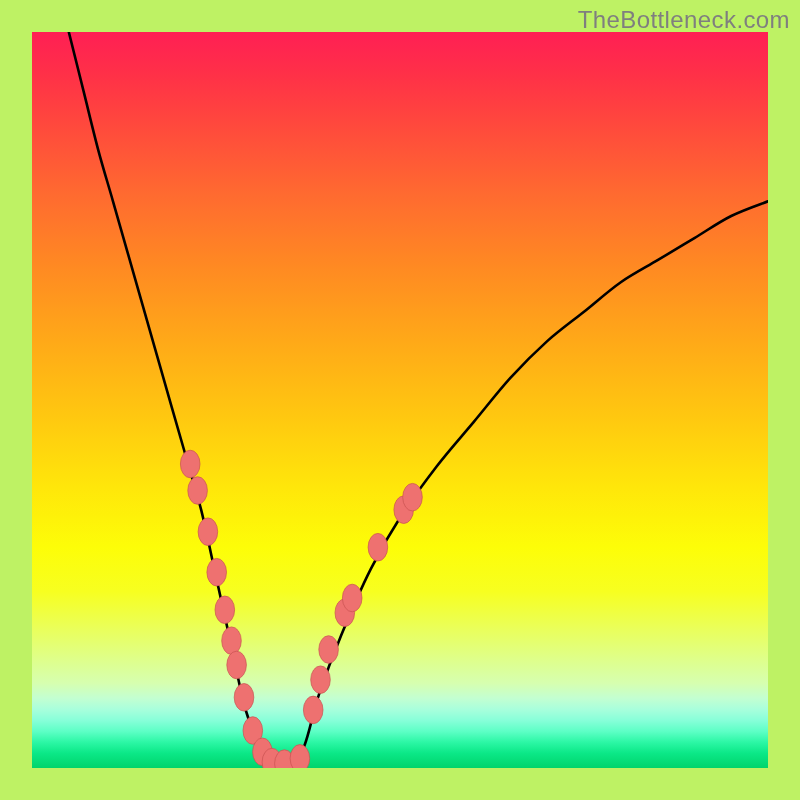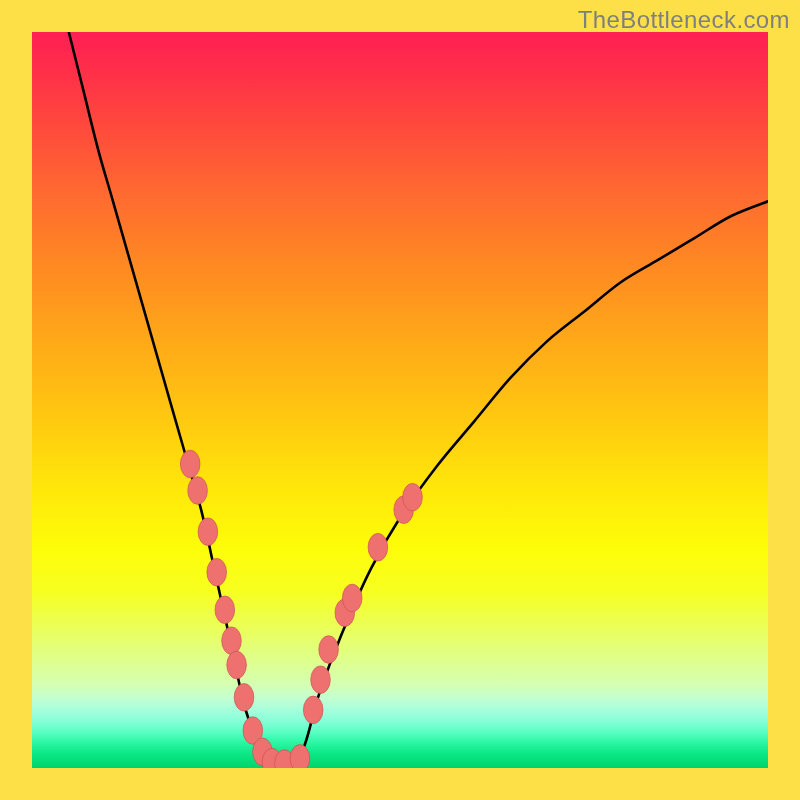--- a/index.html
+++ b/index.html
@@ -8,21 +8,21 @@
     width: 800px;
     height: 800px;
     overflow: hidden;
     background: #000;
     font-family: Arial, Helvetica, sans-serif;
   }
   .frame {
     position: absolute;
     top: 0; left: 0;
     width: 800px; height: 800px;
-    background: #fde047;
+    background: #bef264;
   }
   .plot {
     position: absolute;
     top: 32px;
     left: 32px;
     width: 736px;
     height: 736px;
     
     background: linear-gradient(to bottom,
       #ff1f54 0%,

